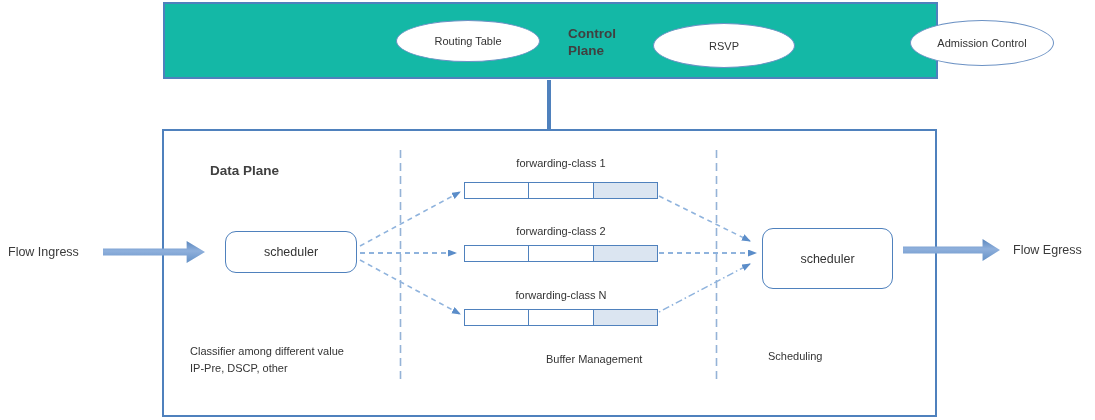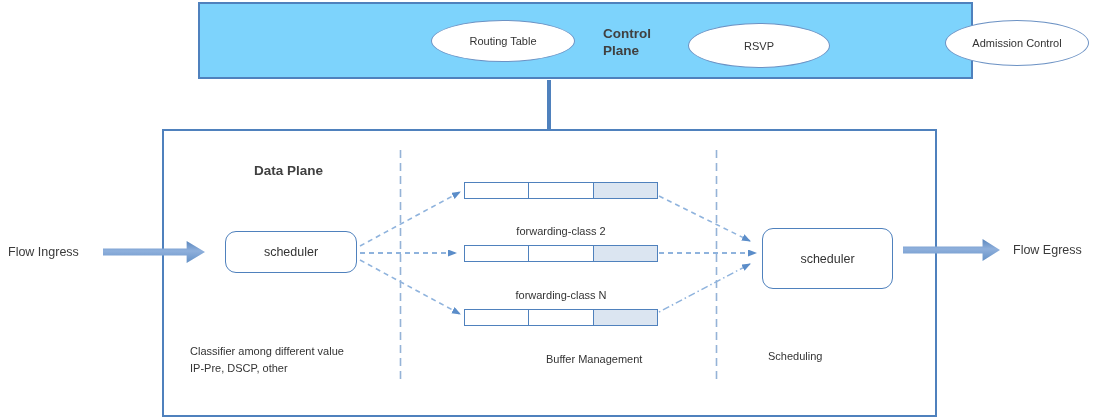--- a/index.html
+++ b/index.html
@@ -3,42 +3,42 @@
 <meta charset="utf-8">
 <style>
   html,body{margin:0;padding:0;background:#ffffff;}
   .canvas{
     position:relative;width:1095px;height:420px;background:#ffffff;
     font-family:"Liberation Sans", sans-serif;color:#3a3a3a;overflow:hidden;
   }
   
   .control-box{
     position:absolute;left:163px;top:2px;width:775px;height:77px;
-    border:2px solid #4f81bd;background:#7dd3fc;box-sizing:border-box;margin-left:35px;
+    border:2px solid #4f81bd;background:#14b8a6;box-sizing:border-box;
   }
   .data-box{
     position:absolute;left:162px;top:129px;width:775px;height:288px;
     border:2px solid #4f81bd;background:#ffffff;box-sizing:border-box;
   }
   .connector{
     position:absolute;left:547px;top:80px;width:4px;height:50px;background:#4f81bd;
   }
   
   .ellipse{
     position:absolute;border:1.5px solid #6c92c4;border-radius:50%;
     display:flex;align-items:center;justify-content:center;
     font-size:11px;color:#333;background:#ffffff;box-sizing:border-box;text-align:center;
   }
   .el-routing{left:231px;top:16px;width:144px;height:42px;}
   .el-rsvp{left:488px;top:19px;width:142px;height:45px;}
   .el-admission{left:745px;top:16px;width:144px;height:46px;}
   
   .plane-title{position:absolute;font-weight:bold;font-size:13.5px;color:#404040;line-height:17px;}
   .control-title{left:403px;top:21px;width:62px;}
-  .data-title{left:210px;top:162px;margin-left:44px;}
+  .data-title{left:210px;top:162px;}
   
   .proc{
     position:absolute;border:1.5px solid #4f81bd;border-radius:11px;background:#ffffff;
     display:flex;align-items:center;justify-content:center;font-size:12.5px;color:#333;
     box-sizing:border-box;
   }
   .proc-classifier{left:225px;top:231px;width:132px;height:42px;}
   .proc-scheduler{left:762px;top:228px;width:131px;height:61px;}
   
   .queue{
@@ -96,20 +96,21 @@
   <div class="data-box"></div>
   <div class="plane-title data-title">Data Plane</div>
 
   <div class="proc proc-classifier">
     <span>scheduler</span>
   </div>
   <div class="proc proc-scheduler">
     <span>scheduler</span>
   </div>
 
+  <div class="queue-label ql1">forwarding-class 1</div>
   <div class="queue q1">
     <div class="cell"></div>
     <div class="cell"></div>
     <div class="cell"></div>
   </div>
 
   <div class="queue-label ql2">forwarding-class 2</div>
   <div class="queue q2">
     <div class="cell"></div>
     <div class="cell"></div>

